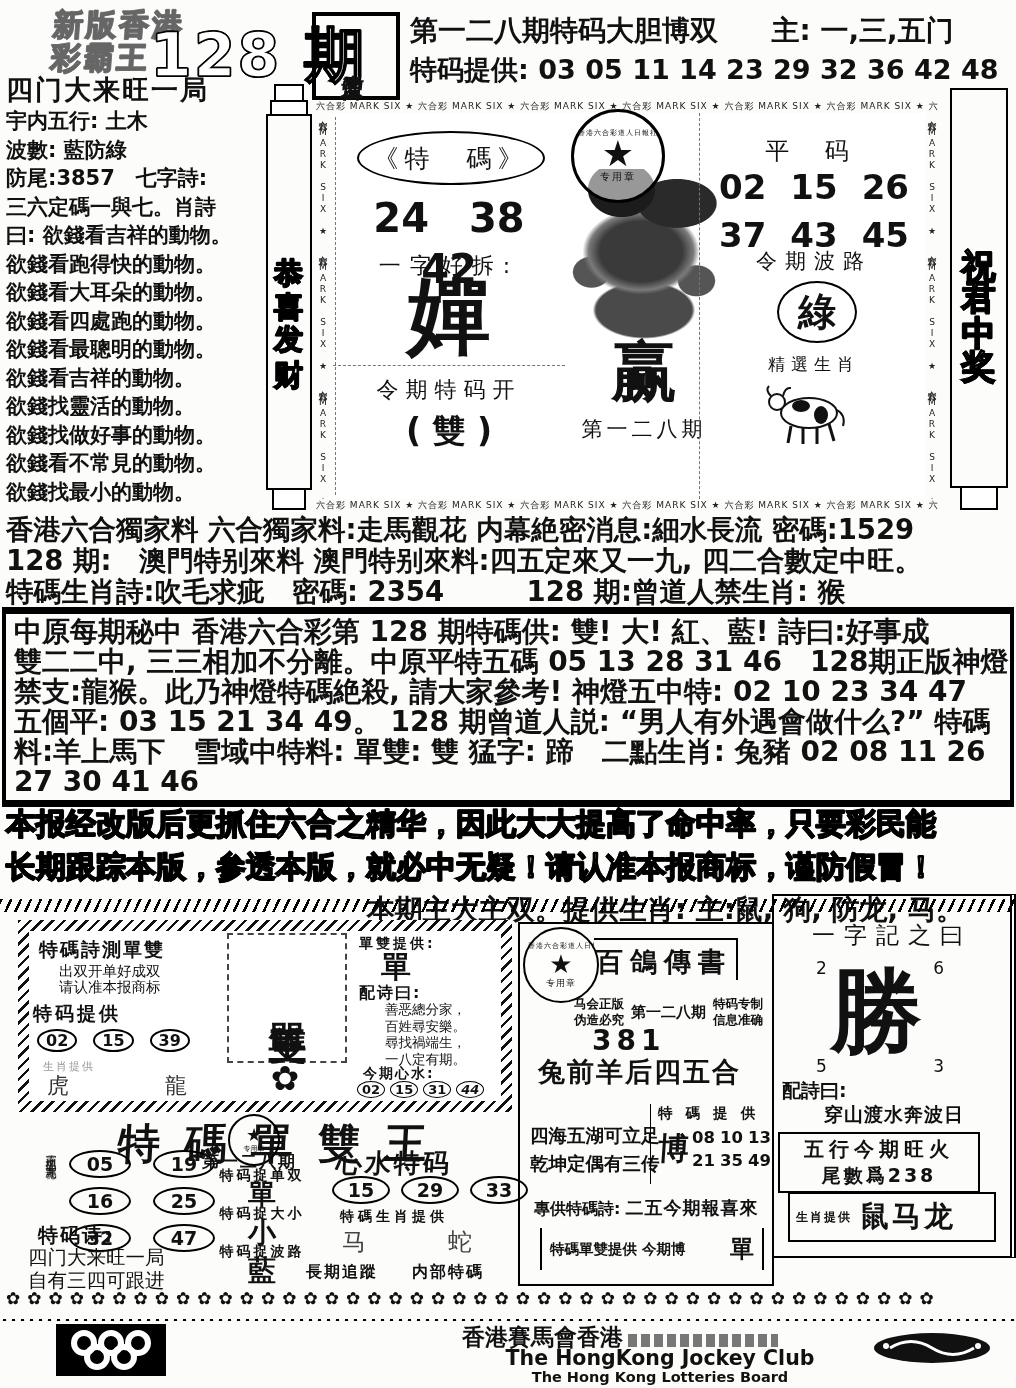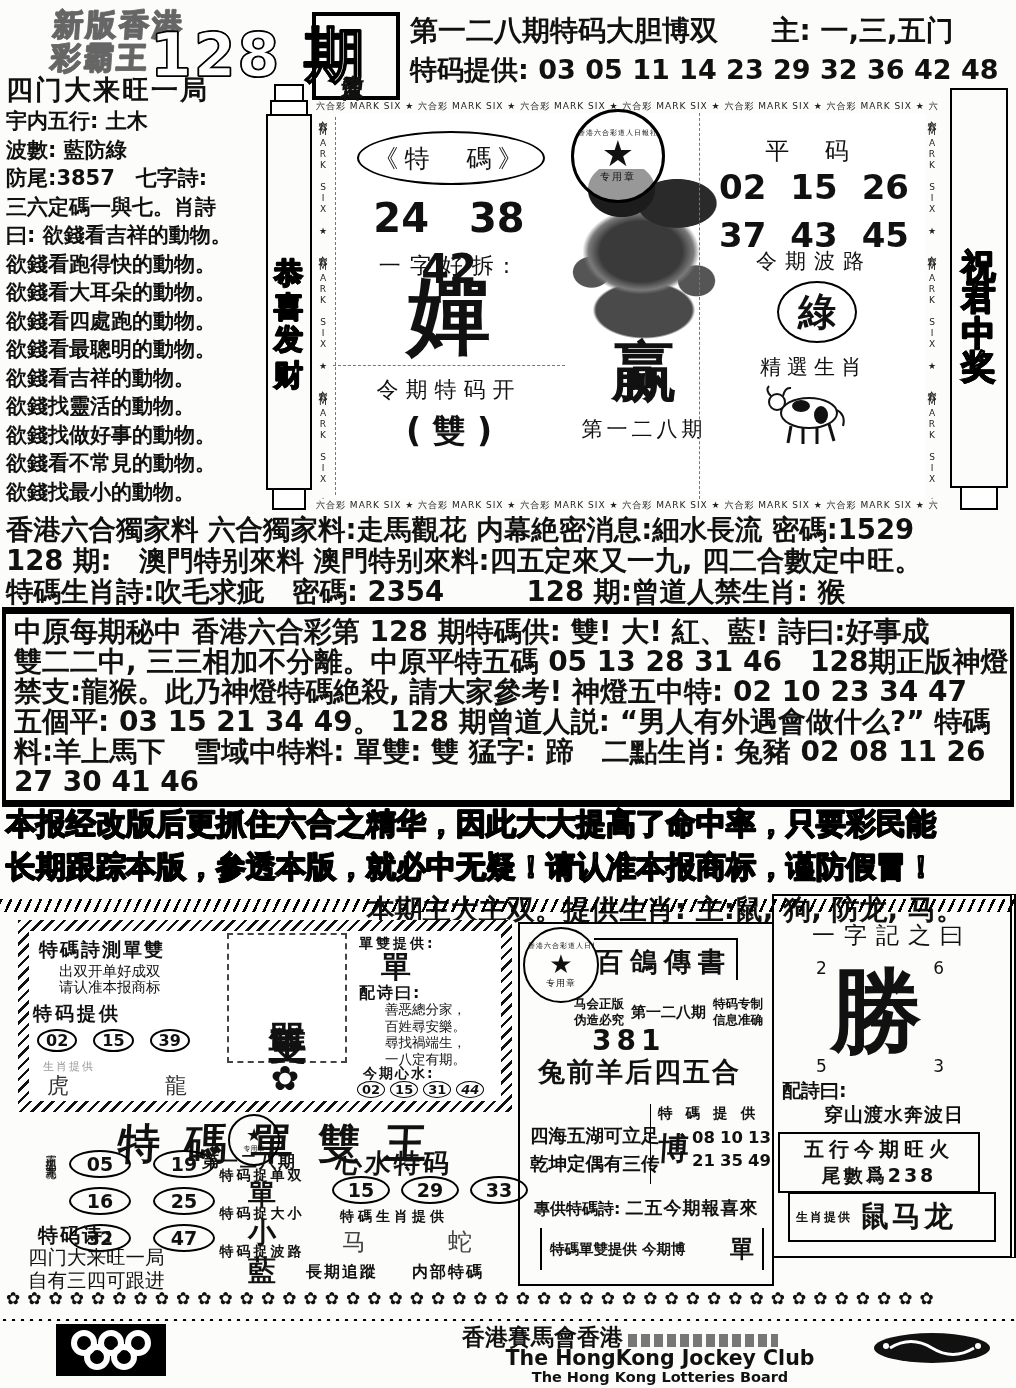--- a/index.html
+++ b/index.html
@@ -123,21 +123,21 @@
       <div class="abs" style="left:378px;top:54px;width:214px;display:grid;grid-template-columns:1fr 1fr 1fr;row-gap:8px;justify-items:center;font-size:34px;font-weight:900;">
           <span>02</span>
           <span>15</span>
           <span>26</span>
           <span>37</span>
           <span>43</span>
           <span>45</span>
         </div>
       <div class="abs ctr" style="left:380px;top:134px;width:210px;font-size:21px;letter-spacing:8px;">令期波路</div>
       <div class="abs" style="left:448px;top:168px;width:76px;height:58px;border:2.5px solid #000;border-radius:50%;display:flex;align-items:center;justify-content:center;font-size:38px;font-weight:900;">綠</div>
-      <div class="abs ctr" style="left:380px;top:240px;width:210px;font-size:21px;letter-spacing:6px;">精選生肖</div>
+      <div class="abs ctr" style="left:380px;top:240px;width:210px;font-size:17px;letter-spacing:6px;">精選生肖</div>
       <div class="abs" style="left:430px;top:272px;">
         <svg width="90" height="62" viewBox="0 0 90 62">
           <ellipse cx="50" cy="28" rx="28" ry="15" fill="#fff" stroke="#111" stroke-width="2"></ellipse>
           <ellipse cx="42" cy="21" rx="9" ry="6" fill="#111"></ellipse>
           <ellipse cx="62" cy="30" rx="7" ry="9" fill="#111"></ellipse>
           <circle cx="18" cy="17" r="8" fill="#fff" stroke="#111" stroke-width="2"></circle>
           <path d="M12 11 q-6 -6 -2 -10" stroke="#111" stroke-width="2" fill="none"></path>
           <path d="M24 11 q2 -9 8 -8" stroke="#111" stroke-width="2" fill="none"></path>
           <line x1="32" y1="41" x2="29" y2="58" stroke="#111" stroke-width="3"></line>
           <line x1="44" y1="43" x2="44" y2="59" stroke="#111" stroke-width="3"></line>

